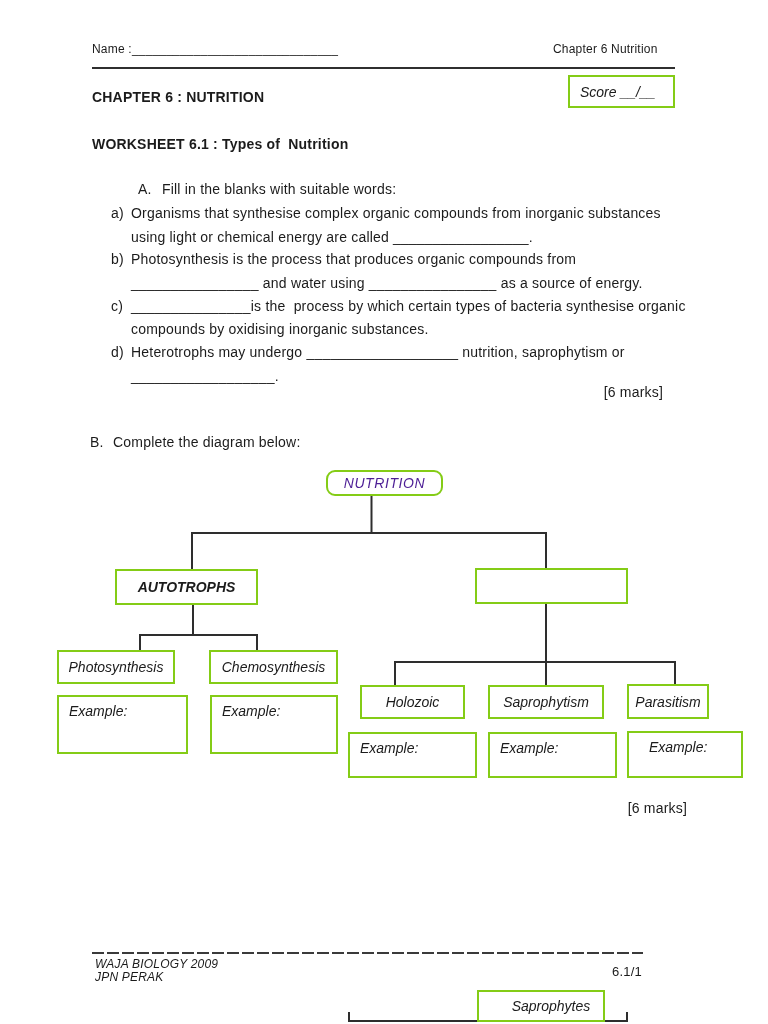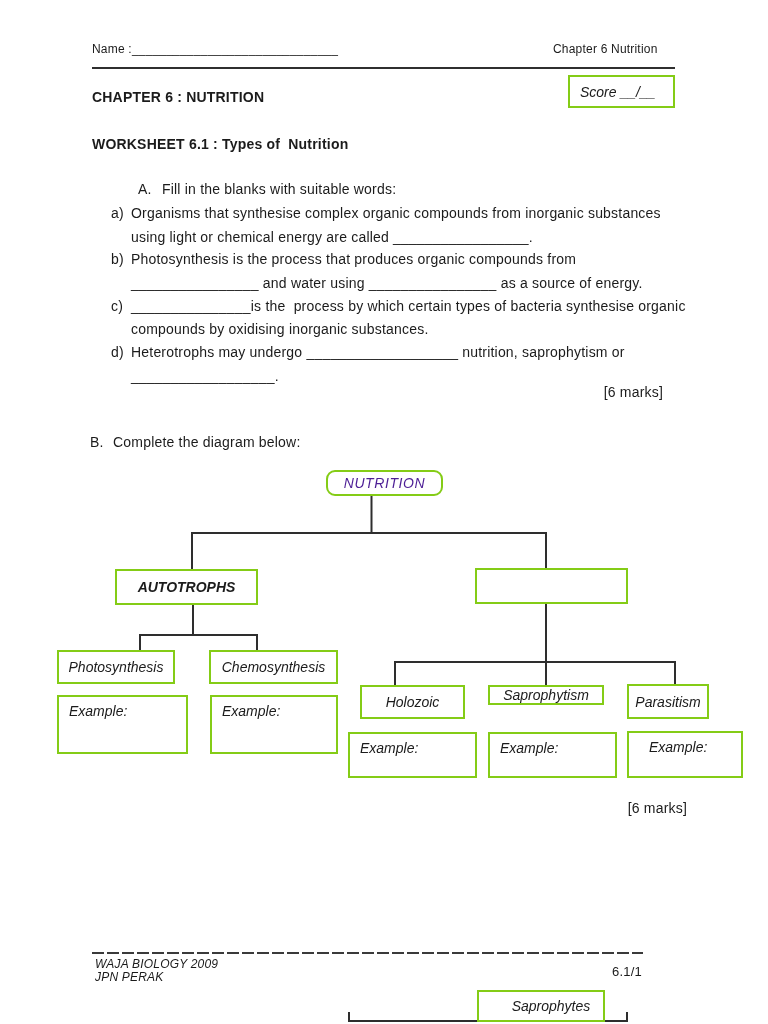--- a/index.html
+++ b/index.html
@@ -85,21 +85,21 @@
   <div class="box bold" style="left:115px;top:569px;width:143px;height:36px;"><span>AUTOTROPHS</span></div>
   <div class="box" style="left:475px;top:568px;width:153px;height:36px;"><span></span></div>
 
   <div class="box" style="left:57px;top:650px;width:118px;height:34px;text-align:center;"><span>Photosynthesis</span></div>
   <div class="box" style="left:209px;top:650px;width:129px;height:34px;"><span>Chemosynthesis</span></div>
 
   <div class="box example" style="left:57px;top:695px;width:131px;height:59px;"><span>Example:</span></div>
   <div class="box example" style="left:210px;top:695px;width:128px;height:59px;"><span>Example:</span></div>
 
   <div class="box" style="left:360px;top:685px;width:105px;height:34px;"><span>Holozoic</span></div>
-  <div class="box" style="left:488px;top:685px;width:116px;height:20px;"><span>Saprophytism</span></div>
+  <div class="box" style="left:488px;top:685px;width:116px;height:34px;"><span>Saprophytism</span></div>
   <div class="box" style="left:627px;top:684px;width:82px;height:35px;"><span>Parasitism</span></div>
 
   <div class="box example" style="left:348px;top:732px;width:129px;height:46px;"><span>Example:</span></div>
   <div class="box example" style="left:488px;top:732px;width:129px;height:46px;"><span>Example:</span></div>
   <div class="box example" style="left:627px;top:731px;width:116px;height:47px;padding-left:20px;"><span>Example:</span></div>
 
   <div class="abs right" style="left:524px;top:800px;width:163px;">[6 marks]</div>
 
   <div class="rule-dashed" style="left:92px;top:952px;width:551px;"></div>
   <div class="abs small italic" style="left:95px;top:957px;">WAJA BIOLOGY 2009</div>

